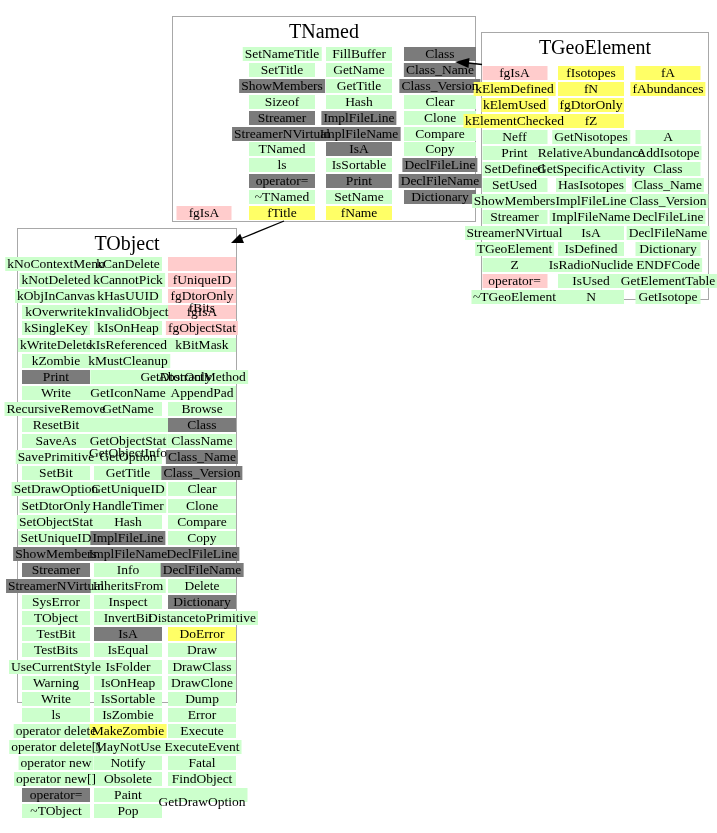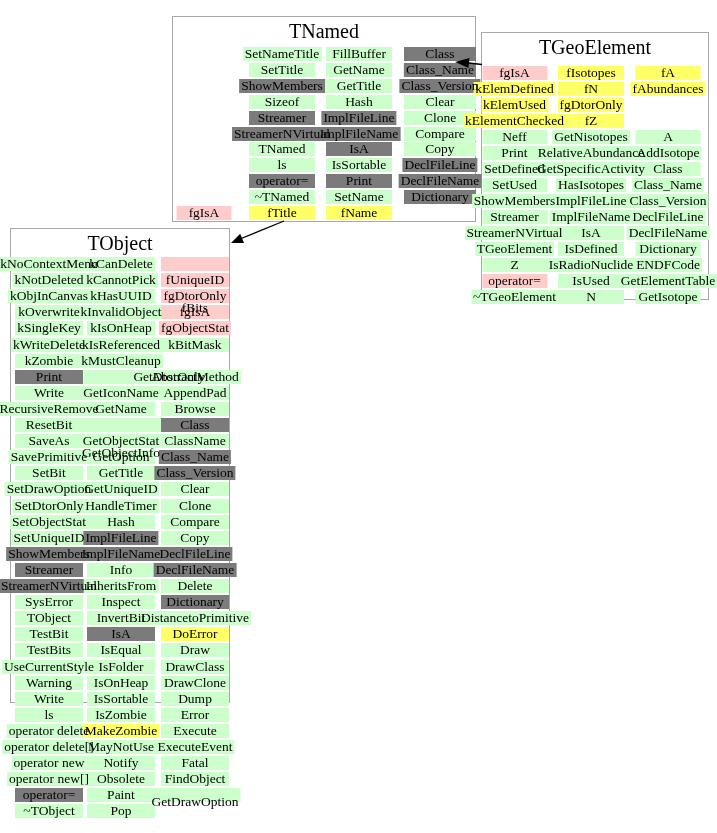--- a/index.html
+++ b/index.html
@@ -358,21 +358,21 @@
       <div class="cell-text" style="left: 186px; top: 128.5px; height: 14px;">Class</div>
       <div class="cell-text" style="left: 186px; top: 144.5px; height: 14px;">Class_Name</div>
       <div class="cell-text" style="left: 186px; top: 160.5px; height: 14px;">Class_Version</div>
       <div class="cell-text" style="left: 186px; top: 176.5px; height: 14px;">DeclFileLine</div>
       <div class="cell-text" style="left: 186px; top: 192.5px; height: 14px;">DeclFileName</div>
       <div class="cell-text" style="left: 186px; top: 208.5px; height: 14px;">Dictionary</div>
       <div class="cell-text" style="left: 186px; top: 224.5px; height: 14px;">ENDFCode</div>
       <div class="cell-text" style="left: 186px; top: 240.5px; height: 14px;">GetElementTable</div>
       <div class="cell-text" style="left: 186px; top: 257px; height: 14px;">GetIsotope</div>
     </div>
-    <div class="class-box" style="left: 10px; top: 228px; width: 220px; height: 475px; border-color: rgb(168, 168, 168);">
+    <div class="class-box" style="left: 17px; top: 228px; width: 220px; height: 475px; border-color: rgb(168, 168, 168);">
       <div class="class-title">TObject</div>
       <div class="cell-bg" style="left: 38px; top: 28px; height: 14px; min-width: 68px; background: rgb(204, 255, 204);">
         <span class="measure">kNoContextMenu</span>
       </div>
       <div class="cell-bg" style="left: 38px; top: 44.1px; height: 14px; min-width: 68px; background: rgb(204, 255, 204);">
         <span class="measure">kNotDeleted</span>
       </div>
       <div class="cell-bg" style="left: 38px; top: 60.2px; height: 14px; min-width: 68px; background: rgb(204, 255, 204);">
         <span class="measure">kObjInCanvas</span>
       </div>

